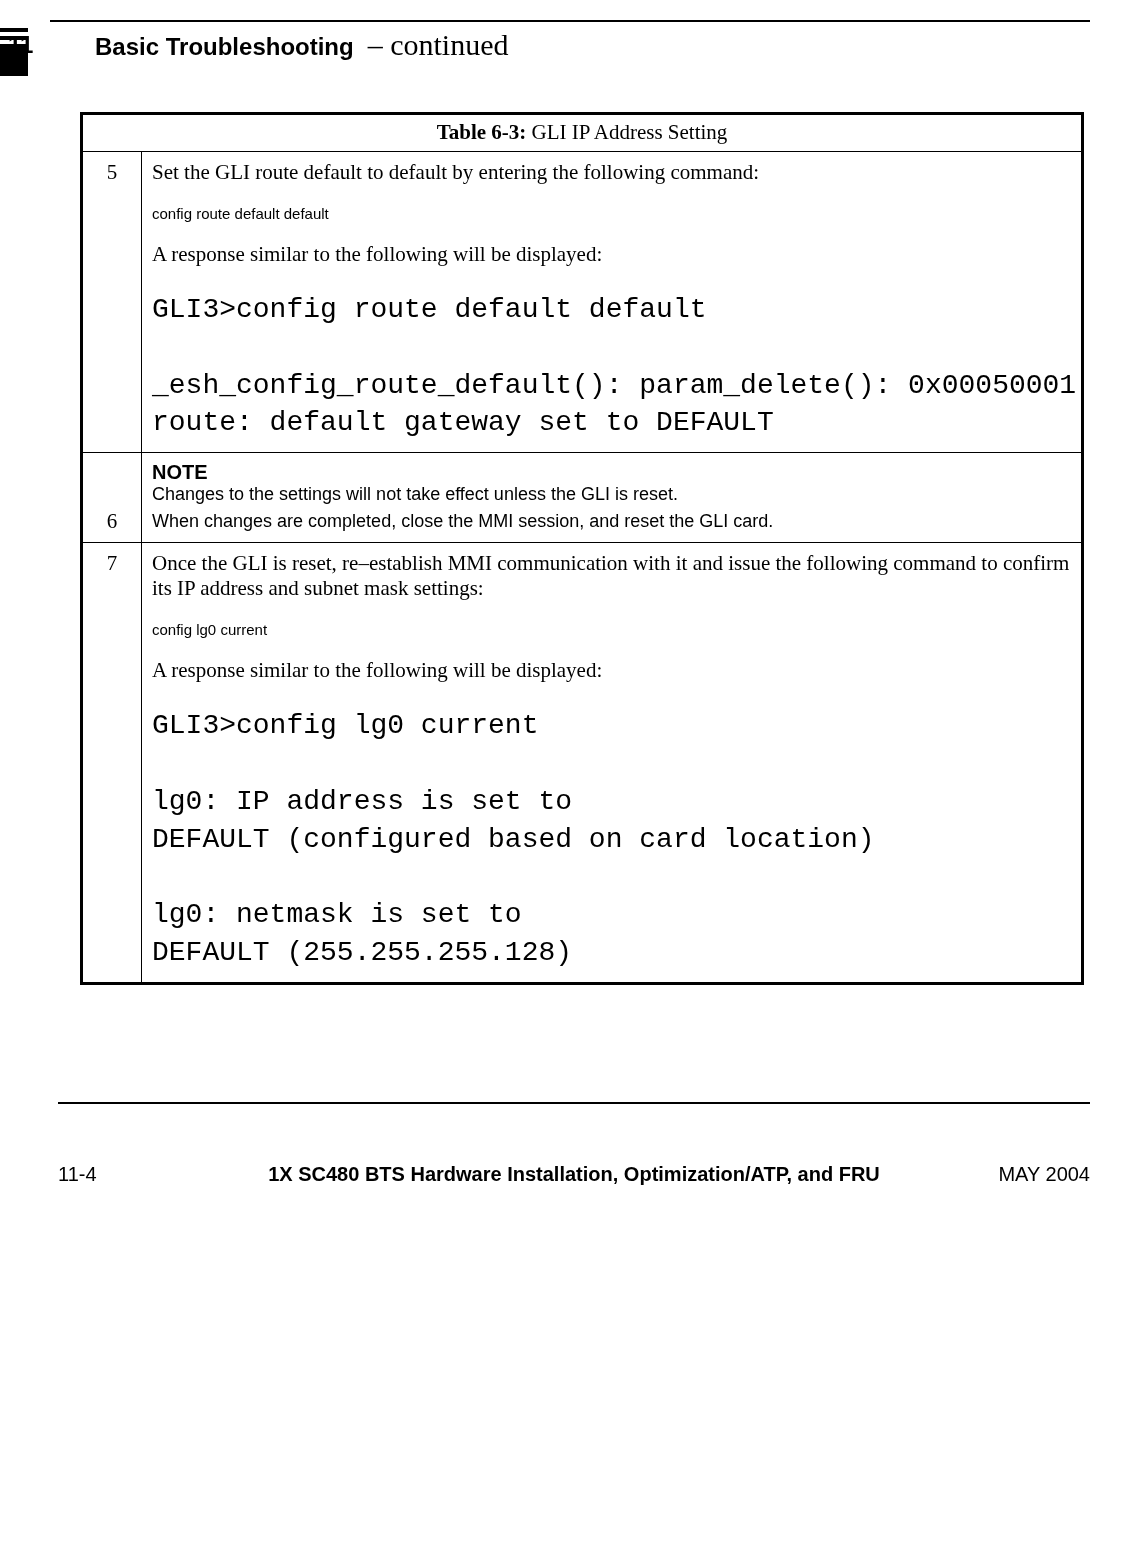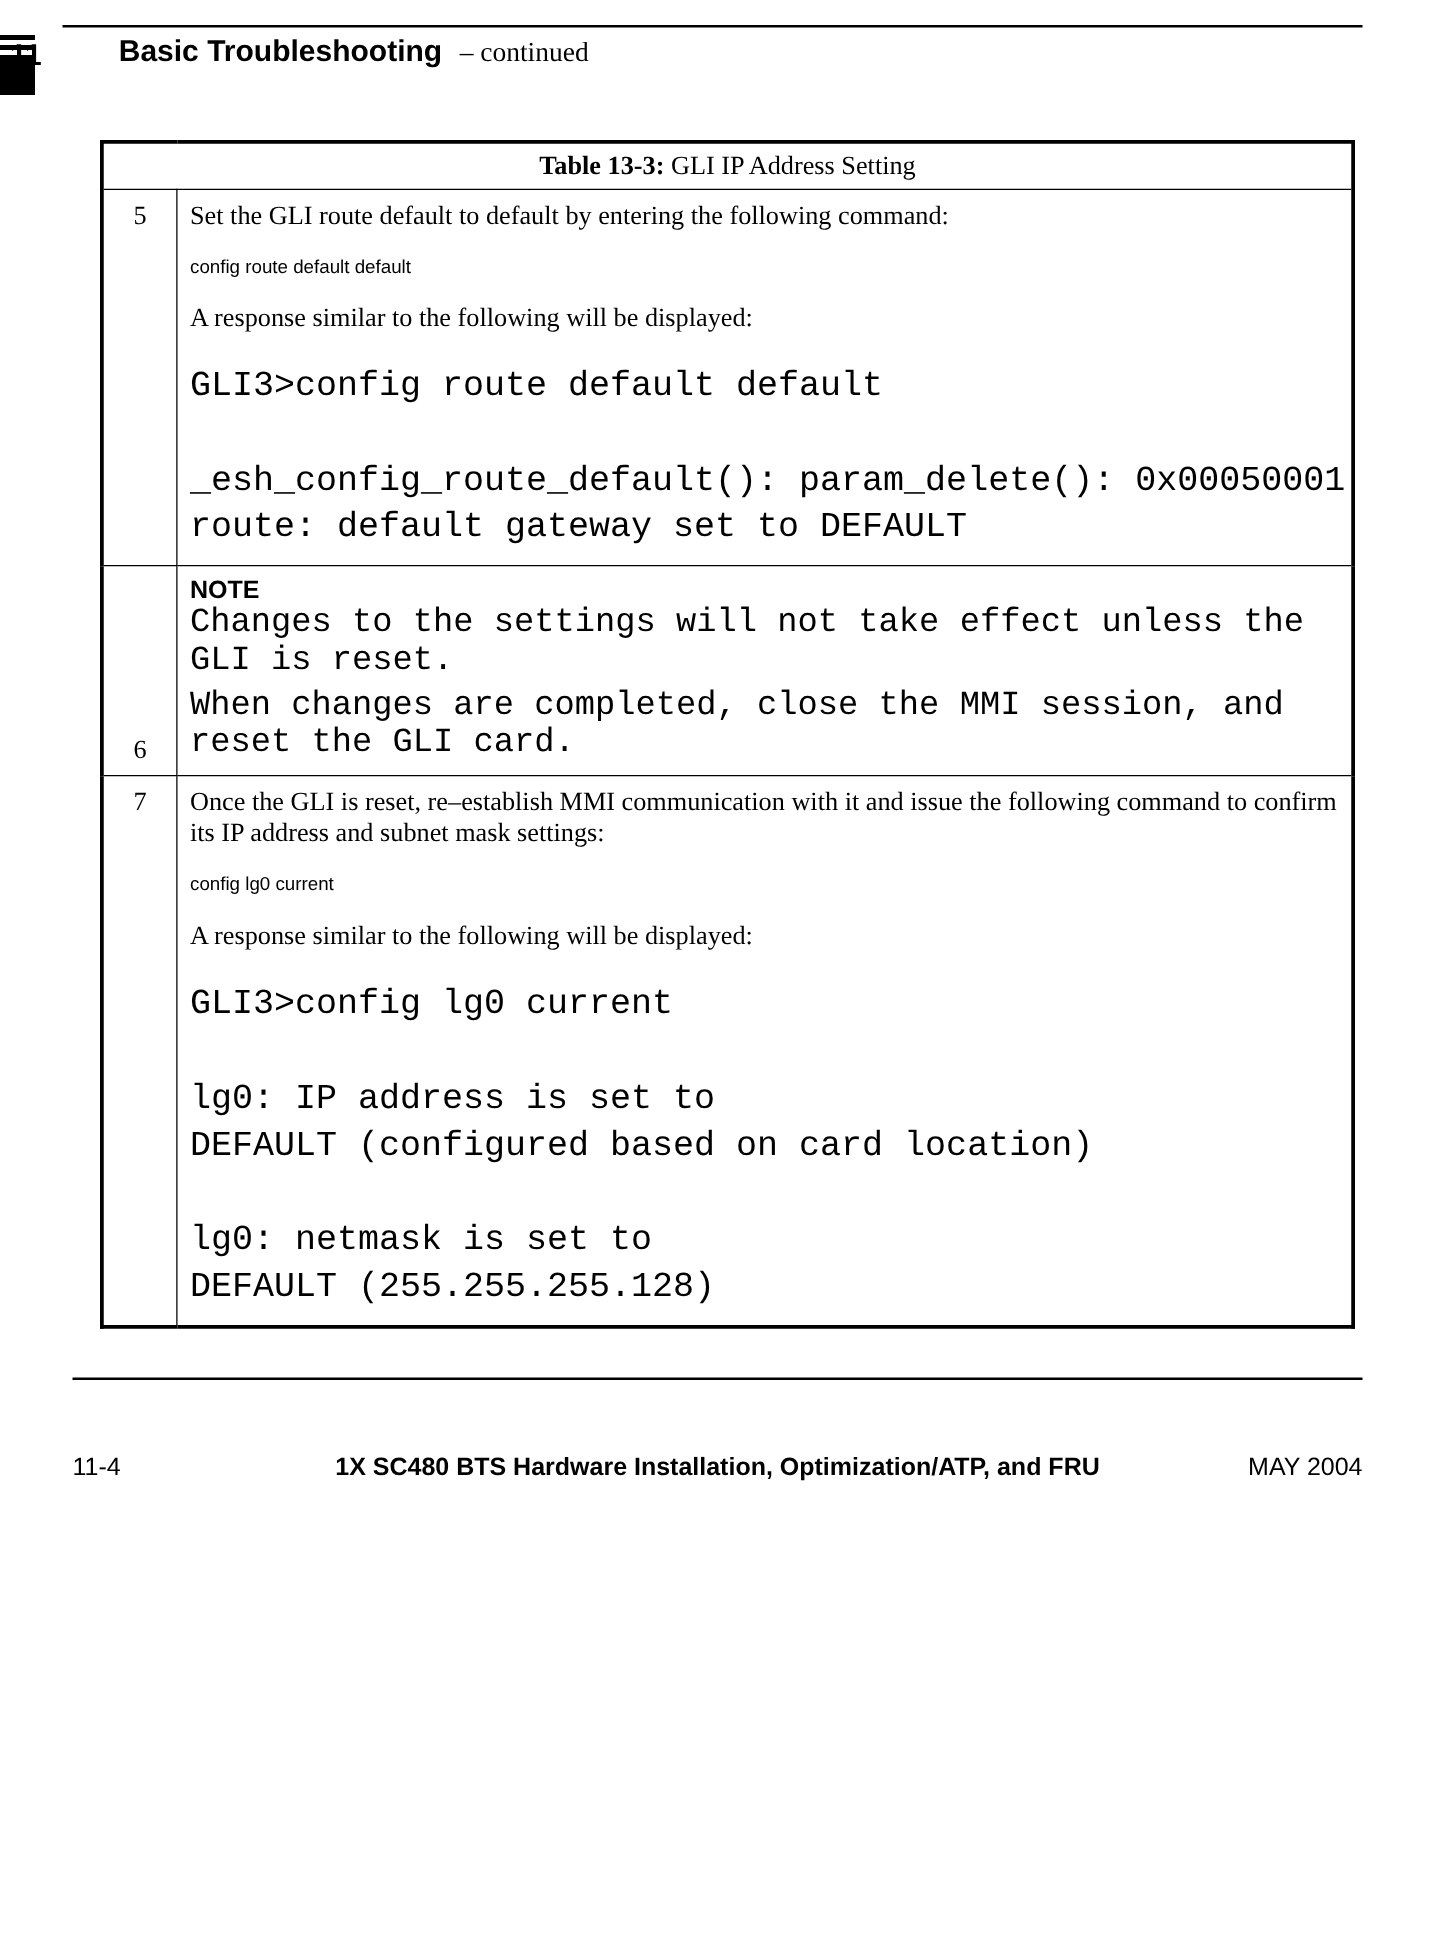--- a/index.html
+++ b/index.html
@@ -44,21 +44,21 @@
     left: 95px;
     right: 58px;
   }
   .header-title {
     font-family: Arial, Helvetica, sans-serif;
     font-weight: bold;
     font-size: 24px;
   }
   .header-cont {
     font-family: "Times New Roman", Times, serif;
-    font-size: 22px;
+    font-size: 30px;
     font-weight: normal;
     margin-left: 10px;
   }
   .header-rule {
     position: absolute;
     top: 20px;
     left: 50px;
     right: 58px;
     height: 0;
     border-top: 2px solid #000;
@@ -127,22 +127,22 @@
     white-space: pre;
     margin-top: 24px;
     line-height: 1.35;
   }
   .note-h {
     font-family: Arial, Helvetica, sans-serif;
     font-weight: bold;
     font-size: 20px;
   }
   .note-t {
-    font-family: Liberation Mono, monospace;
-    font-size: 27px;
+    font-family: Liberation Sans, sans-serif;
+    font-size: 18px;
   }
   .step6-act { margin-top: 6px; }
   
   .footer-rule {
     position: absolute;
     left: 58px;
     right: 58px;
     bottom: 77px;
     border-top: 2px solid #000;
   }
@@ -195,21 +195,21 @@
 
   <div class="tbl-wrap">
     <table class="proc">
       <colgroup>
         <col class="step">
         <col class="action">
       </colgroup>
       <tbody>
           <tr>
         <th class="title" colspan="2">
-          <b>Table 13-3:</b>
+          <b>Table 6-3:</b>
           <span>GLI IP Address Setting</span>
         </th>
       </tr>
 
       <tr>
         <td class="stepno">5</td>
         <td class="act">
           <div>Set the GLI route default to default by entering the following command:</div>
           <div class="cmd">config route default default</div>
           <div class="body-p">A response similar to the following will be displayed:</div>

